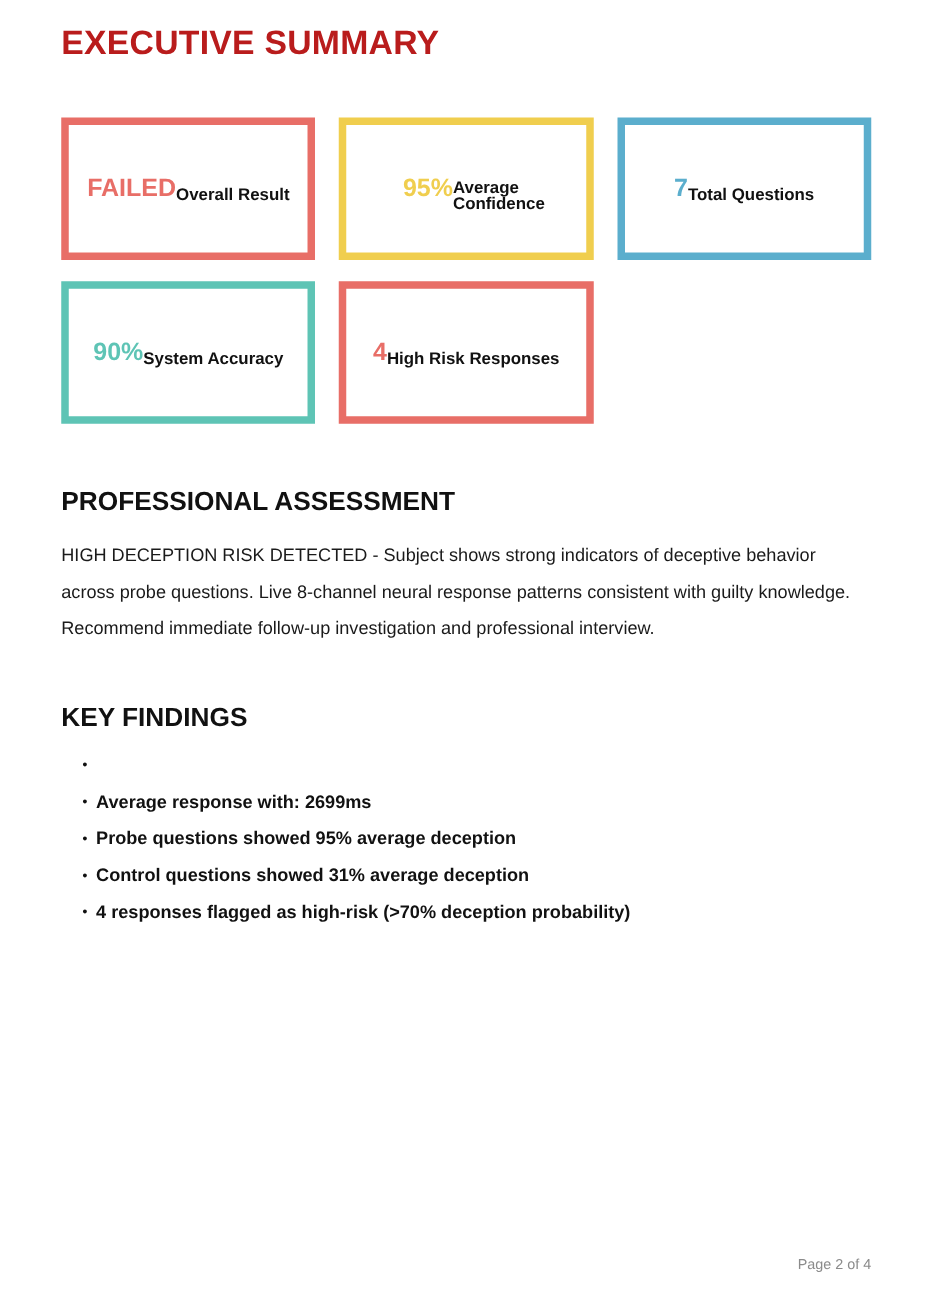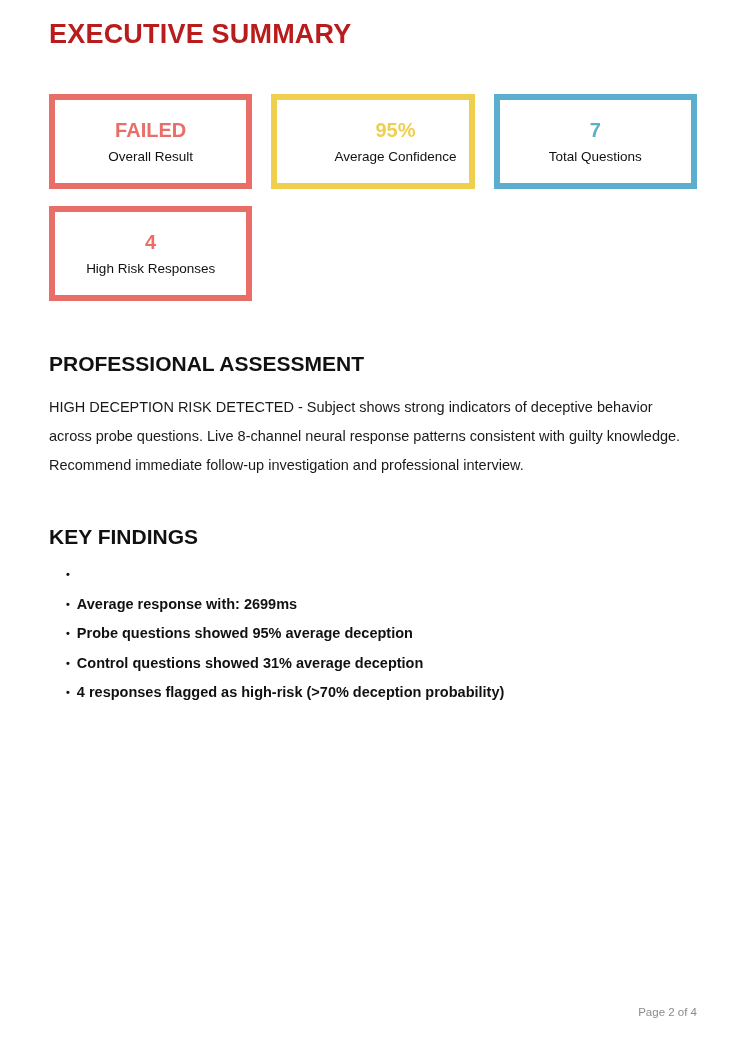--- a/index.html
+++ b/index.html
@@ -21,37 +21,37 @@
   }
 
   .cards-grid {
     margin-top: 44px;
     display: grid;
     grid-template-columns: repeat(3, 1fr);
     column-gap: 19px;
     row-gap: 17px;
   }
   .card {
-    height: 95px;
+    height: 114px;
     border: 6px solid #ccc;
     background: #ffffff;
     display: flex;
-    flex-direction: column;
+    flex-direction: row;
     align-items: center;
     justify-content: center;
   }
   .card-value {
     font-size: 20px;
     font-weight: 700;
     line-height: 1;
   }
   .card-label {
     margin-top: 10px;
     font-size: 13.5px;
-    font-weight: 400;
+    font-weight: 700;
     color: #111111;
     line-height: 1;
   }
 
   .section-heading {
     font-size: 21px;
     font-weight: 700;
     color: #111111;
   }
   .assessment-heading { margin-top: 51px; }
@@ -109,20 +109,24 @@
       <div class="card-label">Overall Result</div>
     </div>
     <div class="card" style="border-color: rgb(240, 206, 78); padding-left: 45px;">
       <div class="card-value" style="color: rgb(240, 206, 78);">95%</div>
       <div class="card-label">Average Confidence</div>
     </div>
     <div class="card" style="border-color: rgb(91, 174, 205);">
       <div class="card-value" style="color: rgb(91, 174, 205);">7</div>
       <div class="card-label">Total Questions</div>
     </div>
+    <div class="card" style="border-color: rgb(94, 196, 181);">
+      <div class="card-value" style="color: rgb(94, 196, 181);">90%</div>
+      <div class="card-label">System Accuracy</div>
+    </div>
     <div class="card" style="border-color: rgb(232, 110, 103);">
       <div class="card-value" style="color: rgb(232, 110, 103);">4</div>
       <div class="card-label">High Risk Responses</div>
     </div>
   </div>
 
   <h2 class="section-heading assessment-heading">PROFESSIONAL ASSESSMENT</h2>
   <p class="assessment-body">HIGH DECEPTION RISK DETECTED - Subject shows strong indicators of deceptive behavior across probe questions. Live 8-channel neural response patterns consistent with guilty knowledge. Recommend immediate follow-up investigation and professional interview.</p>
 
   <h2 class="section-heading findings-heading">KEY FINDINGS</h2>

